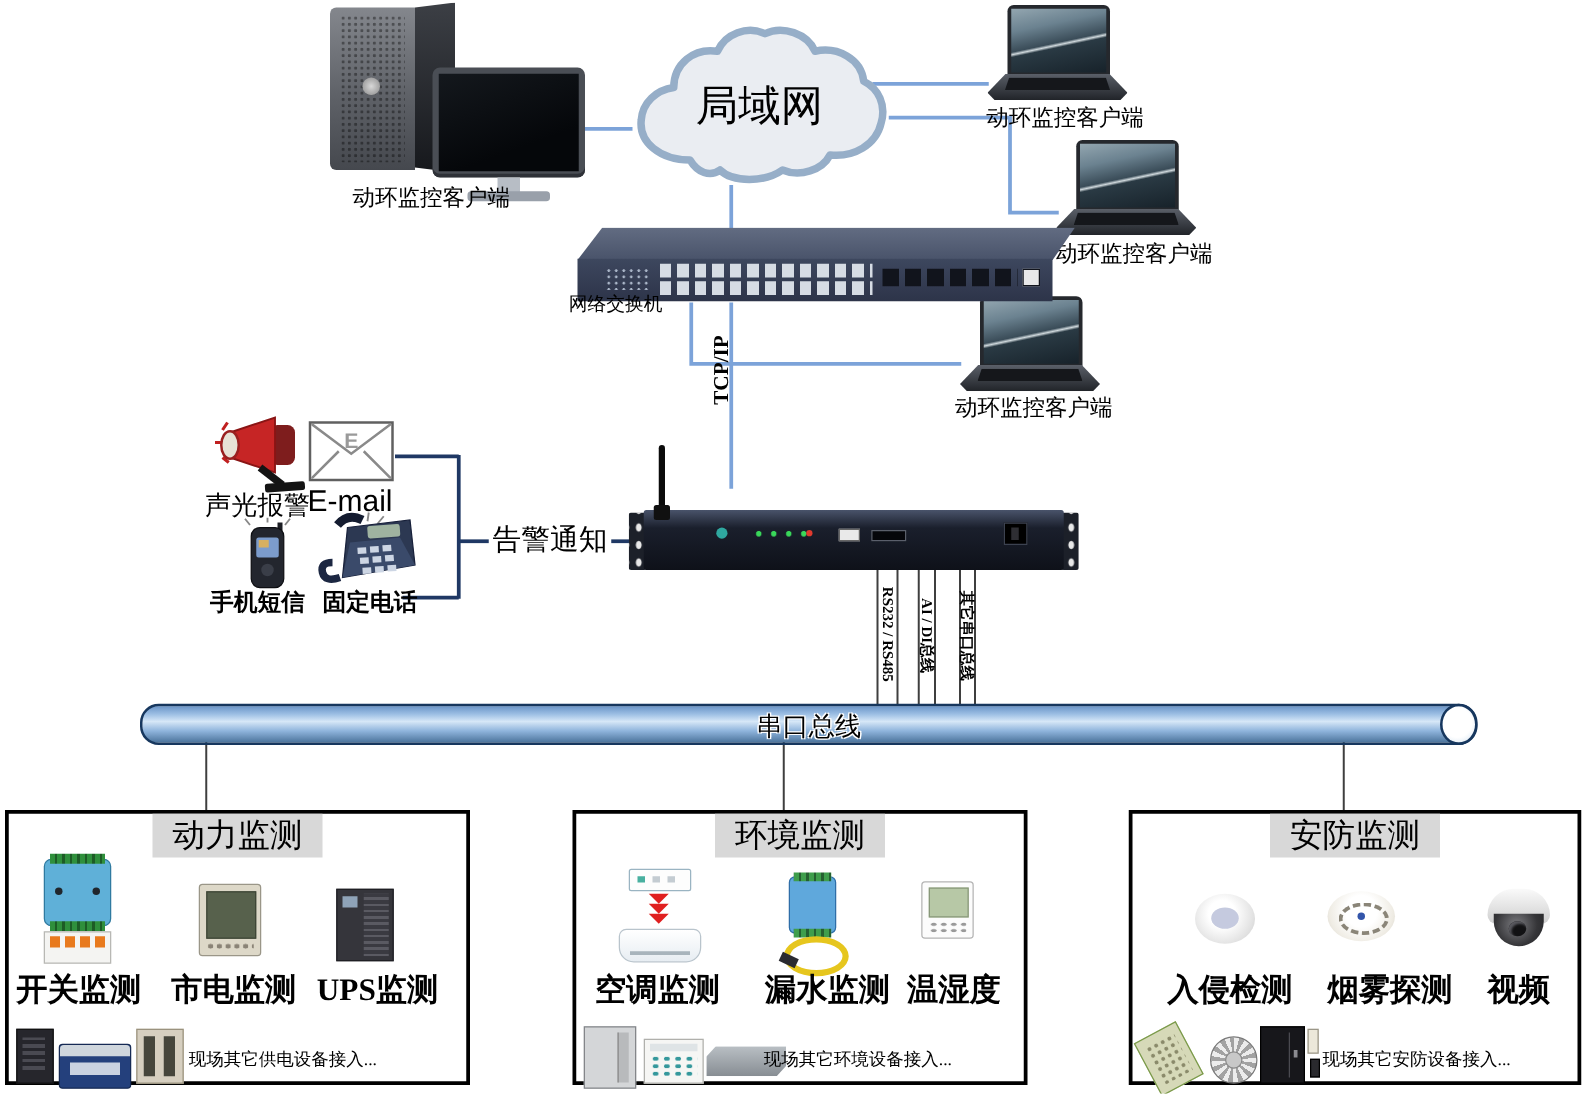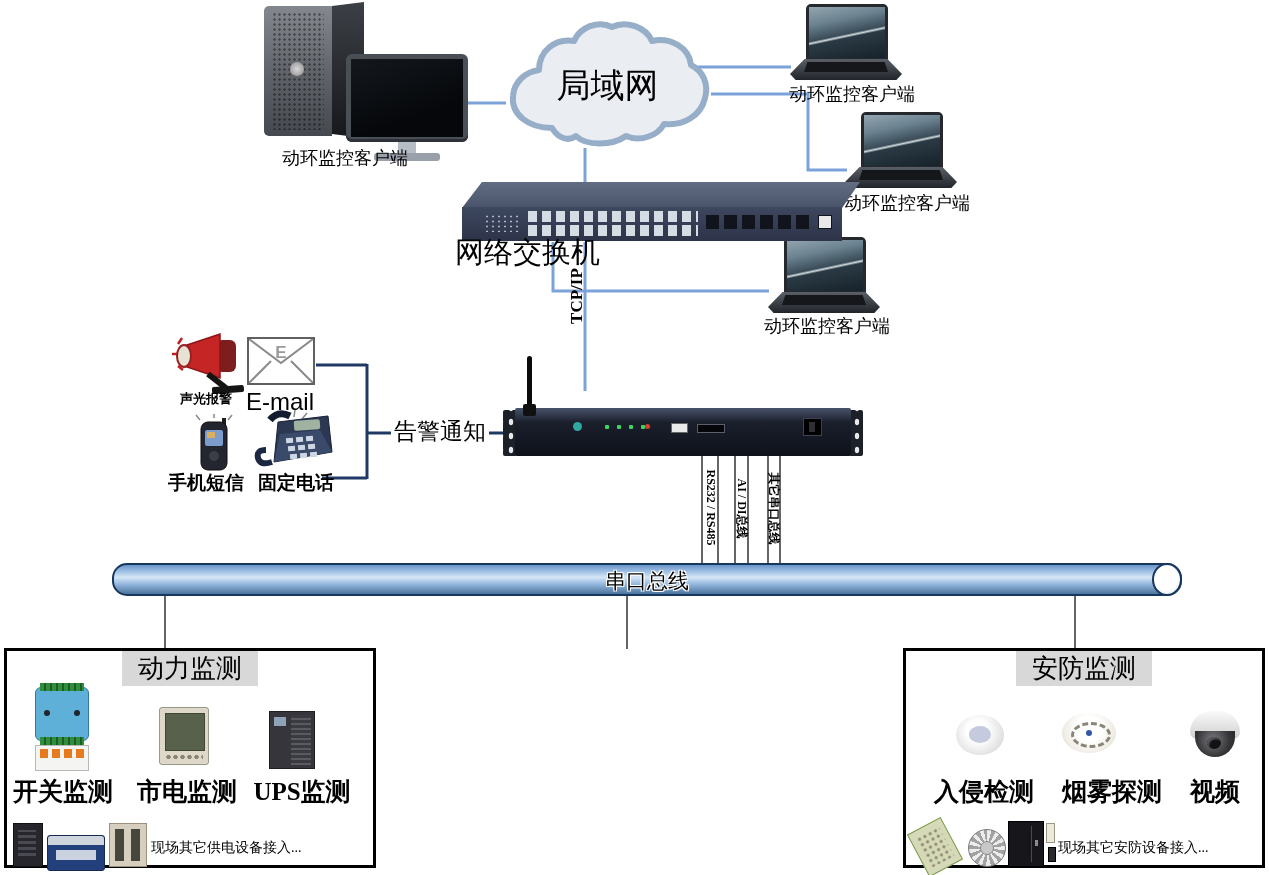--- a/index.html
+++ b/index.html
@@ -242,21 +242,21 @@
 
   <div class="abs" style="left:462px;top:182px;width:398px;height:60px;">
     <div class="sw-top"></div>
     <div class="sw-front"></div>
     <div class="sw-leds"></div>
     <div class="sw-ports" style="top:29px;"></div>
     <div class="sw-ports" style="top:43px;"></div>
     <div class="sw-sfp"></div>
     <div class="sw-uplink"></div>
   </div>
-  <div class="lbl" style="left:455px;top:236px;width:140px;font-size:29px;text-align:left;">网络交换机</div>
+  <div class="lbl" style="left:455px;top:236px;width:140px;font-size:15px;text-align:left;">网络交换机</div>
 
   <div class="tcpip">TCP/IP</div>
 
   <div class="abs" style="left:503px;top:388px;width:360px;height:72px;">
     <div class="host-ear" style="left:0;"></div>
     <div class="host-ear" style="right:0;"></div>
     <div class="host-body"></div>
     <div class="host-ant"></div>
     <div class="host-antbase"></div>
     <div class="host-logo"></div>
@@ -274,21 +274,21 @@
     <ellipse cx="16" cy="26" rx="7" ry="11" fill="#e7e2d6" stroke="#9a2020" stroke-width="2"></ellipse>
     <path d="M40,44 L58,58" stroke="#141414" stroke-width="6"></path>
     <rect x="44" y="56" width="32" height="7" rx="2" fill="#141414" transform="rotate(-4 60 60)"></rect>
   </svg>
   <div class="env" style="left:247px;top:337px;width:64px;height:44px;">
     <svg width="64" height="44" viewBox="0 0 64 44">
         <path d="M0,0 L32,24 L64,0 M0,44 L22,22 M64,44 L42,22" stroke="#8a8a8a" stroke-width="2" fill="none"></path>
       </svg>
     <div class="env-e">E</div>
   </div>
-  <div class="lbl" style="left:160px;top:392px;width:92px;font-size:13px;font-weight:bold;">声光报警</div>
+  <div class="lbl" style="left:160px;top:392px;width:92px;font-size:21px;font-weight:normal;">声光报警</div>
   <div class="lbl" style="left:240px;top:388px;width:80px;font-size:24px;font-weight:normal;font-family:'Liberation Sans',sans-serif;">E-mail</div>
 
   <svg class="abs" style="left:192px;top:414px" width="44" height="60" viewBox="0 0 44 60">
     <path d="M8,6 L4,1 M36,6 L40,1 M22,4 L22,0" stroke="#888" stroke-width="1.5"></path>
     <rect x="30" y="4" width="4" height="10" fill="#1c1e24"></rect>
     <rect x="9" y="8" width="26" height="48" rx="7" fill="#23262e" stroke="#0e0f13"></rect>
     <rect x="13" y="16" width="18" height="16" rx="2" fill="#7c9ccc"></rect>
     <rect x="15" y="18" width="8" height="6" fill="#d8b060"></rect>
     <circle cx="22" cy="42" r="5" fill="#3a3e48"></circle>
   </svg>
@@ -340,20 +340,41 @@
     <div class="ups" style="left:262px;top:60px;"></div>
     <div class="item-lbl" style="left:2px;width:108px;">开关监测</div>
     <div class="item-lbl" style="left:126px;width:108px;">市电监测</div>
     <div class="item-lbl" style="left:240px;width:110px;">UPS监测</div>
     <div class="inverter" style="left:6px;top:172px;"></div>
     <div class="battery" style="left:40px;top:184px;"></div>
     <div class="cabinets" style="left:102px;top:172px;"></div>
     <div class="other-lbl" style="left:144px;">现场其它供电设备接入...</div>
   </div>
 
+  <div class="gbox" style="left:458px;width:364px;">
+    <div class="gtitle">环境监测</div>
+    <div class="acbox" style="left:42px;top:44px;"></div>
+    <div class="chev" style="left:58px;top:64px;"></div>
+    <div class="chev" style="left:58px;top:72px;"></div>
+    <div class="chev" style="left:58px;top:80px;"></div>
+    <div class="wallac" style="left:34px;top:92px;"></div>
+    <div class="leak-mod" style="left:170px;top:50px;"></div>
+    <div class="coil" style="left:166px;top:98px;"></div>
+    <div class="thermo" style="left:276px;top:54px;">
+      <div class="thermo-lcd"></div>
+        <div class="thermo-btns"></div>
+    </div>
+    <div class="item-lbl" style="left:8px;width:114px;">空调监测</div>
+    <div class="item-lbl" style="left:140px;width:122px;">漏水监测</div>
+    <div class="item-lbl" style="left:258px;width:88px;">温湿度</div>
+    <div class="cabinet2" style="left:6px;top:170px;"></div>
+    <div class="keypad" style="left:54px;top:180px;"></div>
+    <div class="duct" style="left:104px;top:186px;"></div>
+    <div class="other-lbl" style="left:150px;">现场其它环境设备接入...</div>
+  </div>
 
   <div class="gbox" style="left:903px;width:362px;">
     <div class="gtitle">安防监测</div>
     <div class="pir" style="left:50px;top:64px;"></div>
     <div class="smoke" style="left:156px;top:62px;">
       <div class="smoke-ring"></div>
         <div class="smoke-dot"></div>
     </div>
     <div class="abs" style="left:284px;top:60px;width:50px;height:48px;">
       <div class="cam-top" style="left:0;top:0;"></div>

